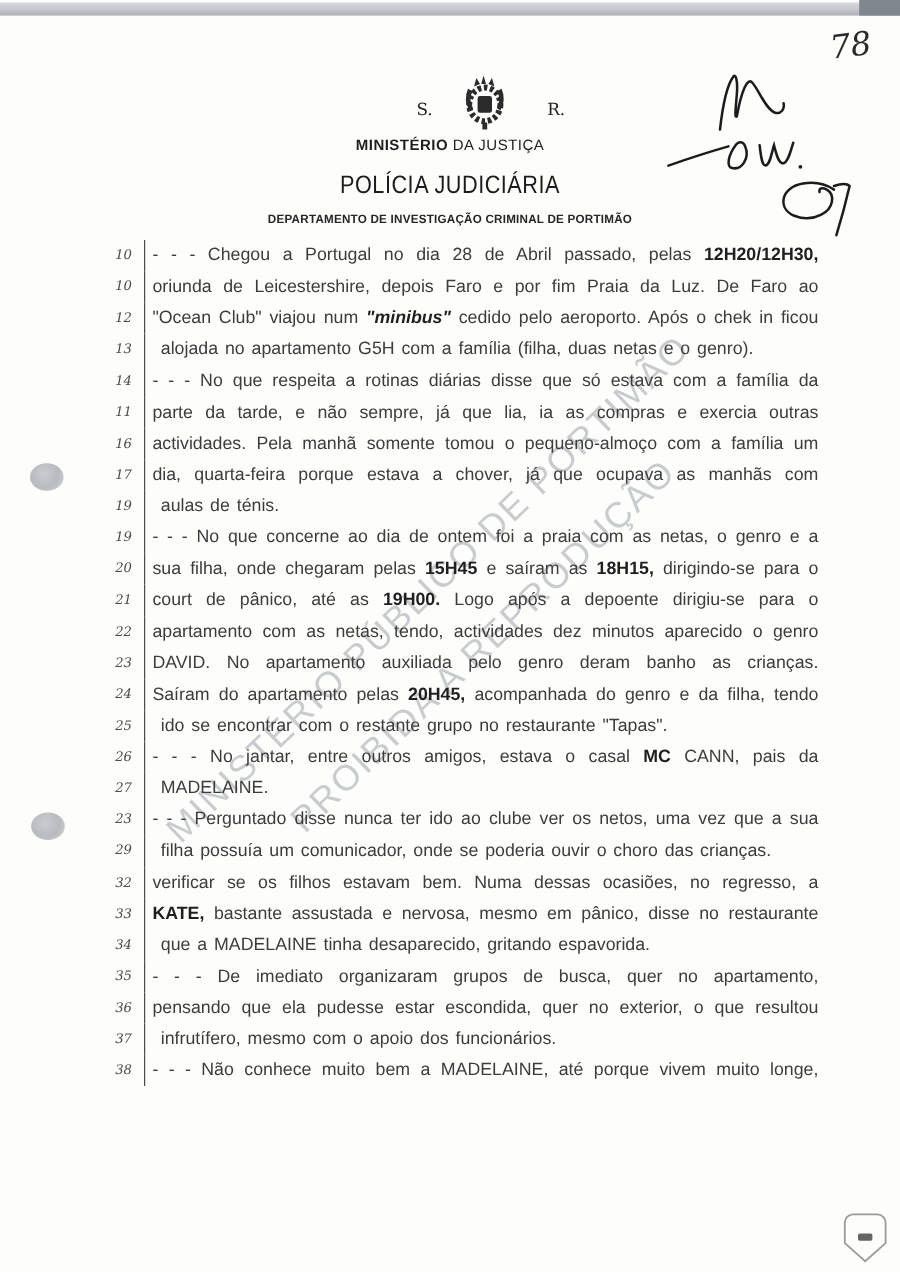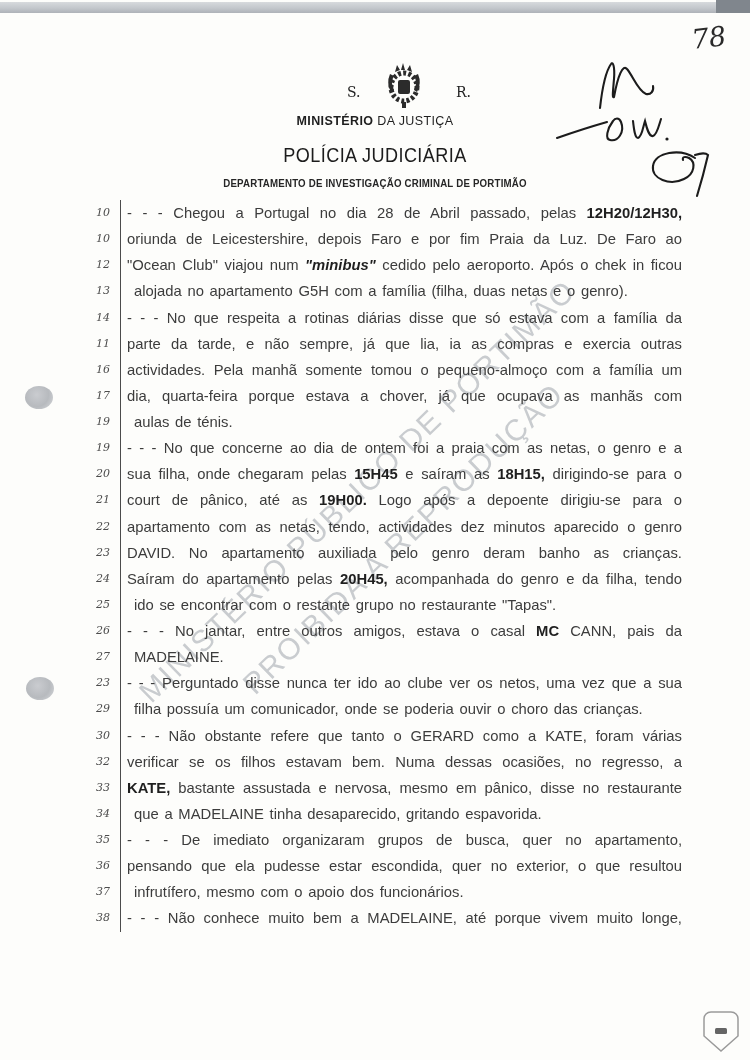--- a/index.html
+++ b/index.html
@@ -157,24 +157,20 @@
       </div>
       <div class="line-row">
         <span class="line-num">23</span>
         <div class="line-text"><span>- - - Perguntado disse nunca ter ido ao clube ver os netos, uma vez que a sua</span></div>
       </div>
       <div class="line-row njust">
         <span class="line-num">29</span>
         <div class="line-text"><span>filha possuía um comunicador, onde se poderia ouvir o choro das crianças.</span></div>
       </div>
       <div class="line-row">
-        <span class="line-num">30</span>
-        <div class="line-text"><span>- - - Não obstante refere que tanto o GERARD como a KATE, foram várias</span></div>
-      </div>
-      <div class="line-row">
         <span class="line-num">32</span>
         <div class="line-text"><span>verificar se os filhos estavam bem. Numa dessas ocasiões, no regresso, a</span></div>
       </div>
       <div class="line-row">
         <span class="line-num">33</span>
         <div class="line-text"><span class="b">KATE,</span><span> bastante assustada e nervosa, mesmo em pânico, disse no restaurante</span></div>
       </div>
       <div class="line-row njust">
         <span class="line-num">34</span>
         <div class="line-text"><span>que a MADELAINE tinha desaparecido, gritando espavorida.</span></div>

